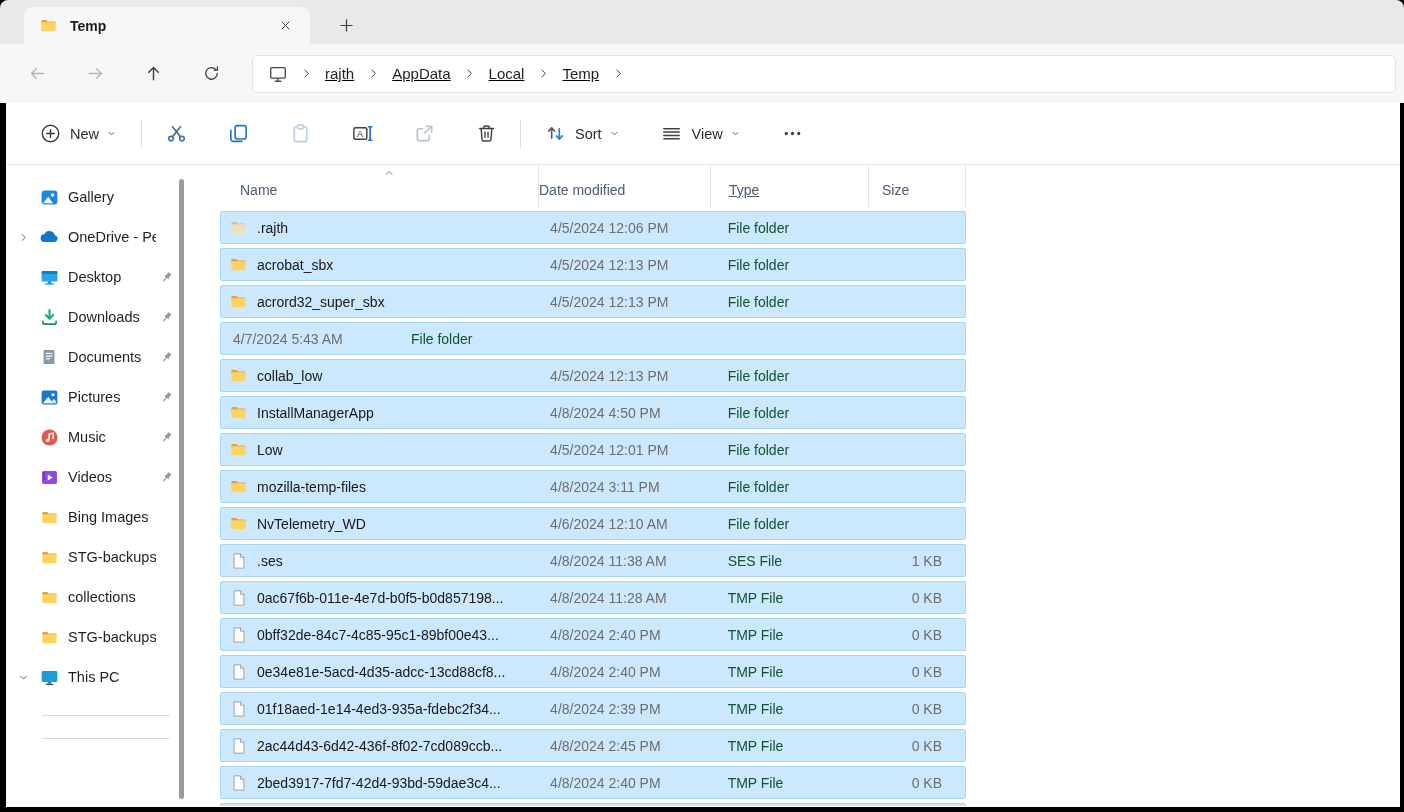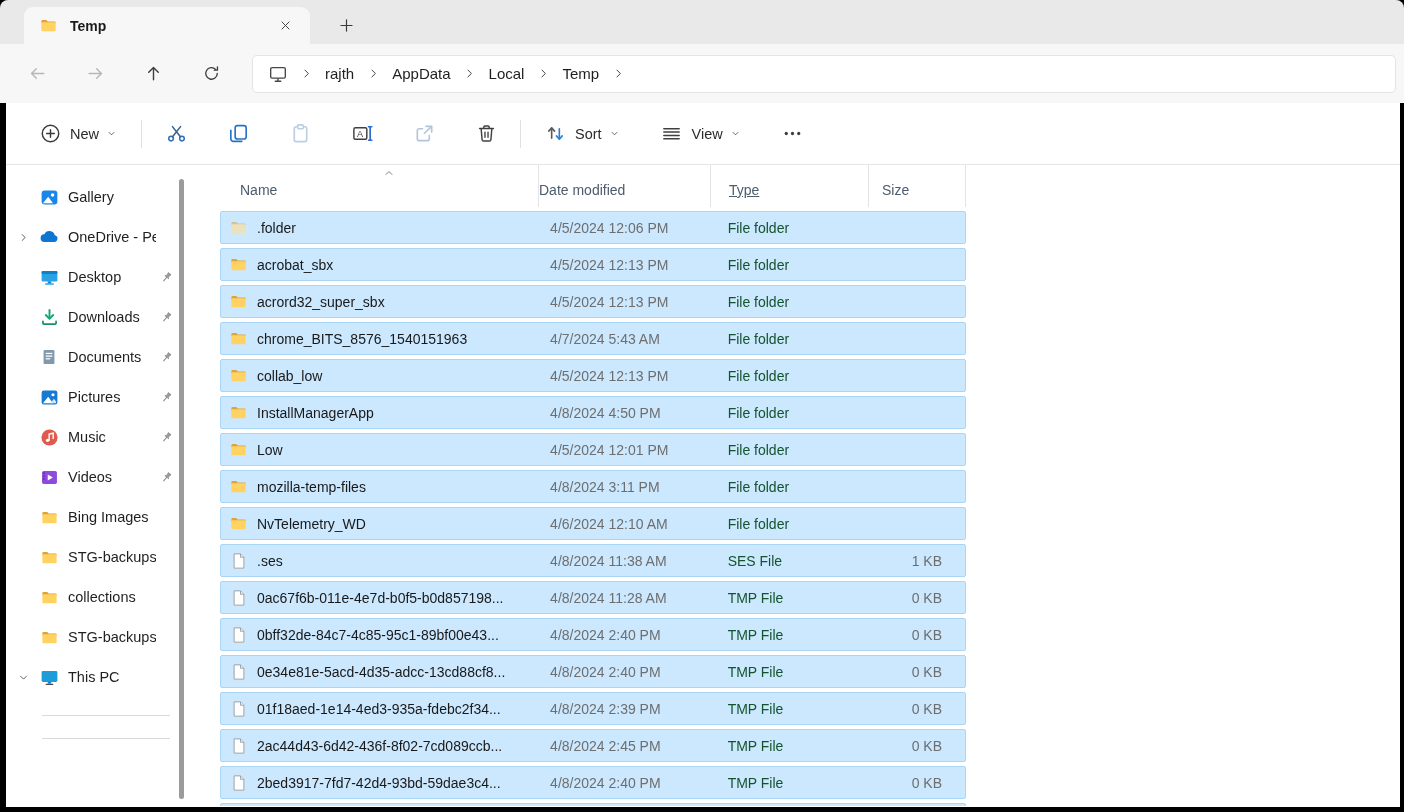--- a/index.html
+++ b/index.html
@@ -19,21 +19,21 @@
                border-radius:4px; }
   .newtab { position:absolute; left:332px; top:11px; width:28px; height:28px;
             display:flex; align-items:center; justify-content:center; border-radius:4px; }
 
   
   .navrow { position:absolute; top:44px; left:0; width:1404px; height:59px;
             background:#f7f7f7; display:flex; align-items:center; padding:0 8px 0 20px; }
   .nav-btn { width:34px; height:34px; display:flex; align-items:center; justify-content:center;
              border-radius:4px; margin-right:24px; flex:0 0 auto; }
   .addressbar { flex:1; height:38px; background:#fff; border:1px solid #e4e4e4; border-radius:5px;
-                display:flex; align-items:center; padding:0 10px; overflow:hidden; }
+                display:flex; align-items:center; padding:0 10px; overflow:hidden;text-decoration:underline; }
   .crumb-label { font-size:15px; color:#1f1f1f; padding:4px 8px; border-radius:4px; white-space:nowrap; }
   .crumb-sep, .crumb-root { display:flex; align-items:center; justify-content:center; }
   .crumb-sep { width:22px; }
   .crumb-root { width:30px; margin-right:2px; }
 
   
   .frame { position:absolute; top:103px; left:6px; width:1394px; height:704px;
            background:#fff; overflow:hidden; }
 
   
@@ -550,21 +550,21 @@
           </div>
         <div class="rows" id="rows">
   <div class="file-row">
     <span class="cell c-name">
       <span class="row-icon">
                   <svg width="19" height="19" viewBox="0 0 24 24" fill="none">
                     <path d="M3 6.2c0-.7.5-1.2 1.2-1.2h5l2 2.1h8.6c.7 0 1.2.5 1.2 1.2V9H3z" fill="#cfc49c"></path>
                     <rect x="3" y="8" width="18" height="11.2" rx="1.3" fill="#ece1bd"></rect>
                   </svg>
                 </span>
-      <span class="row-name">.folder</span>
+      <span class="row-name">.rajth</span>
     </span>
     <span class="cell c-date">4/5/2024 12:06 PM</span>
     <span class="cell c-type">File folder</span>
     <span class="cell c-size"></span>
   </div>
 
   <div class="file-row">
     <span class="cell c-name">
       <span class="row-icon">
                   <svg width="19" height="19" viewBox="0 0 24 24" fill="none">
@@ -588,102 +588,93 @@
                   </svg>
                 </span>
       <span class="row-name">acrord32_super_sbx</span>
     </span>
     <span class="cell c-date">4/5/2024 12:13 PM</span>
     <span class="cell c-type">File folder</span>
     <span class="cell c-size"></span>
   </div>
 
   <div class="file-row">
+    <span class="cell c-date">4/7/2024 5:43 AM</span>
+    <span class="cell c-type">File folder</span>
+    <span class="cell c-size"></span>
+  </div>
+
+  <div class="file-row">
     <span class="cell c-name">
       <span class="row-icon">
                   <svg width="19" height="19" viewBox="0 0 24 24" fill="none">
                     <path d="M3 6.2c0-.7.5-1.2 1.2-1.2h5l2 2.1h8.6c.7 0 1.2.5 1.2 1.2V9H3z" fill="#e0a33c"></path>
                     <rect x="3" y="8" width="18" height="11.2" rx="1.3" fill="#ffd262"></rect>
                   </svg>
                 </span>
-      <span class="row-name">chrome_BITS_8576_1540151963</span>
-    </span>
-    <span class="cell c-date">4/7/2024 5:43 AM</span>
+      <span class="row-name">collab_low</span>
+    </span>
+    <span class="cell c-date">4/5/2024 12:13 PM</span>
     <span class="cell c-type">File folder</span>
     <span class="cell c-size"></span>
   </div>
 
   <div class="file-row">
     <span class="cell c-name">
       <span class="row-icon">
                   <svg width="19" height="19" viewBox="0 0 24 24" fill="none">
                     <path d="M3 6.2c0-.7.5-1.2 1.2-1.2h5l2 2.1h8.6c.7 0 1.2.5 1.2 1.2V9H3z" fill="#e0a33c"></path>
                     <rect x="3" y="8" width="18" height="11.2" rx="1.3" fill="#ffd262"></rect>
                   </svg>
                 </span>
-      <span class="row-name">collab_low</span>
-    </span>
-    <span class="cell c-date">4/5/2024 12:13 PM</span>
+      <span class="row-name">InstallManagerApp</span>
+    </span>
+    <span class="cell c-date">4/8/2024 4:50 PM</span>
     <span class="cell c-type">File folder</span>
     <span class="cell c-size"></span>
   </div>
 
   <div class="file-row">
     <span class="cell c-name">
       <span class="row-icon">
                   <svg width="19" height="19" viewBox="0 0 24 24" fill="none">
                     <path d="M3 6.2c0-.7.5-1.2 1.2-1.2h5l2 2.1h8.6c.7 0 1.2.5 1.2 1.2V9H3z" fill="#e0a33c"></path>
                     <rect x="3" y="8" width="18" height="11.2" rx="1.3" fill="#ffd262"></rect>
                   </svg>
                 </span>
-      <span class="row-name">InstallManagerApp</span>
-    </span>
-    <span class="cell c-date">4/8/2024 4:50 PM</span>
+      <span class="row-name">Low</span>
+    </span>
+    <span class="cell c-date">4/5/2024 12:01 PM</span>
     <span class="cell c-type">File folder</span>
     <span class="cell c-size"></span>
   </div>
 
   <div class="file-row">
     <span class="cell c-name">
       <span class="row-icon">
                   <svg width="19" height="19" viewBox="0 0 24 24" fill="none">
                     <path d="M3 6.2c0-.7.5-1.2 1.2-1.2h5l2 2.1h8.6c.7 0 1.2.5 1.2 1.2V9H3z" fill="#e0a33c"></path>
                     <rect x="3" y="8" width="18" height="11.2" rx="1.3" fill="#ffd262"></rect>
                   </svg>
                 </span>
-      <span class="row-name">Low</span>
-    </span>
-    <span class="cell c-date">4/5/2024 12:01 PM</span>
+      <span class="row-name">mozilla-temp-files</span>
+    </span>
+    <span class="cell c-date">4/8/2024 3:11 PM</span>
     <span class="cell c-type">File folder</span>
     <span class="cell c-size"></span>
   </div>
 
   <div class="file-row">
     <span class="cell c-name">
       <span class="row-icon">
                   <svg width="19" height="19" viewBox="0 0 24 24" fill="none">
                     <path d="M3 6.2c0-.7.5-1.2 1.2-1.2h5l2 2.1h8.6c.7 0 1.2.5 1.2 1.2V9H3z" fill="#e0a33c"></path>
                     <rect x="3" y="8" width="18" height="11.2" rx="1.3" fill="#ffd262"></rect>
                   </svg>
                 </span>
-      <span class="row-name">mozilla-temp-files</span>
-    </span>
-    <span class="cell c-date">4/8/2024 3:11 PM</span>
-    <span class="cell c-type">File folder</span>
-    <span class="cell c-size"></span>
-  </div>
-
-  <div class="file-row">
-    <span class="cell c-name">
-      <span class="row-icon">
-                  <svg width="19" height="19" viewBox="0 0 24 24" fill="none">
-                    <path d="M3 6.2c0-.7.5-1.2 1.2-1.2h5l2 2.1h8.6c.7 0 1.2.5 1.2 1.2V9H3z" fill="#e0a33c"></path>
-                    <rect x="3" y="8" width="18" height="11.2" rx="1.3" fill="#ffd262"></rect>
-                  </svg>
-                </span>
       <span class="row-name">NvTelemetry_WD</span>
     </span>
     <span class="cell c-date">4/6/2024 12:10 AM</span>
     <span class="cell c-type">File folder</span>
     <span class="cell c-size"></span>
   </div>
 
   <div class="file-row">
     <span class="cell c-name">
       <span class="row-icon">

